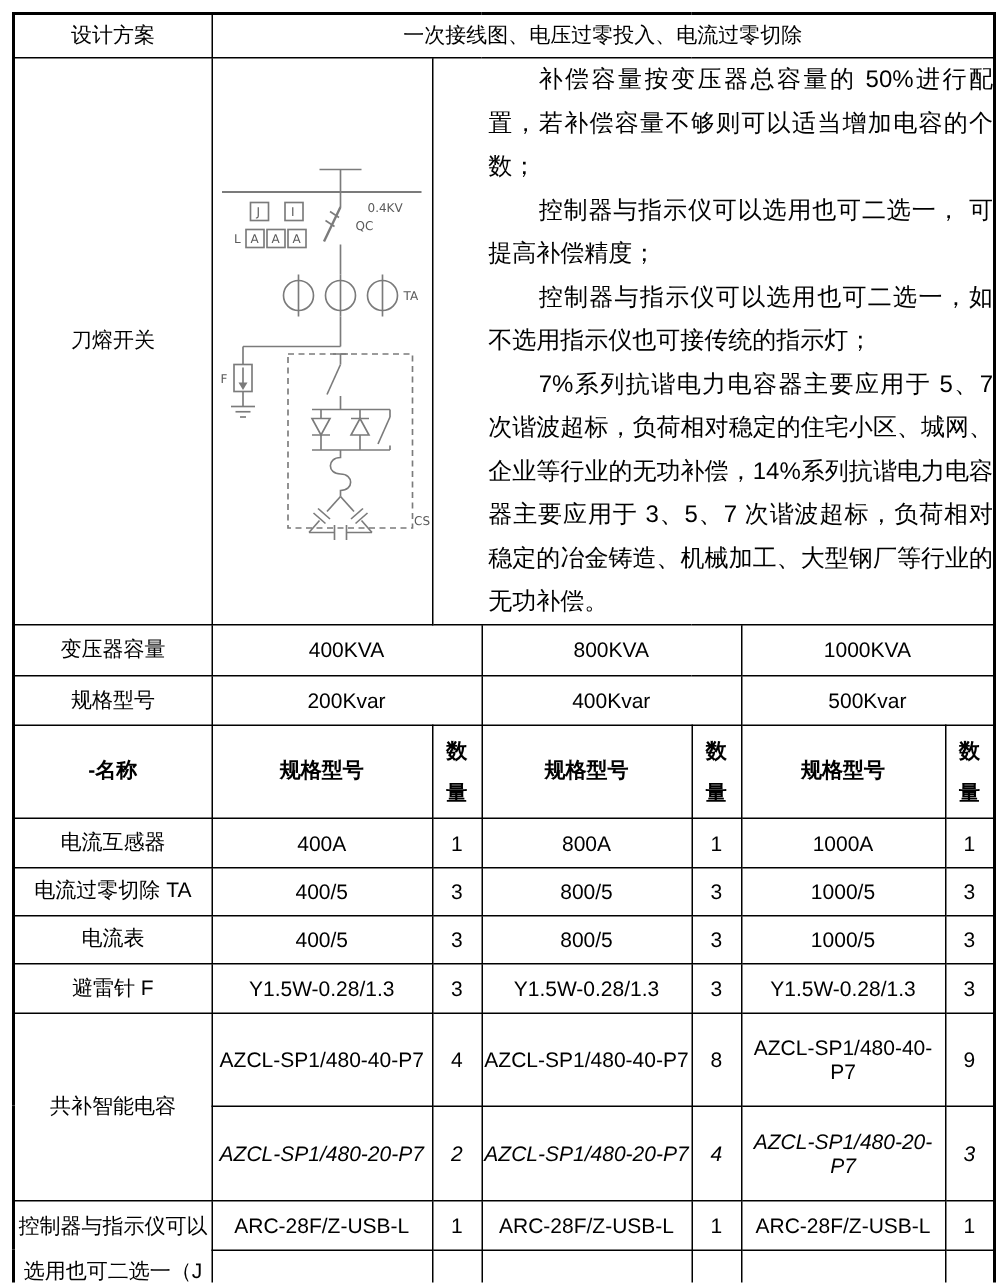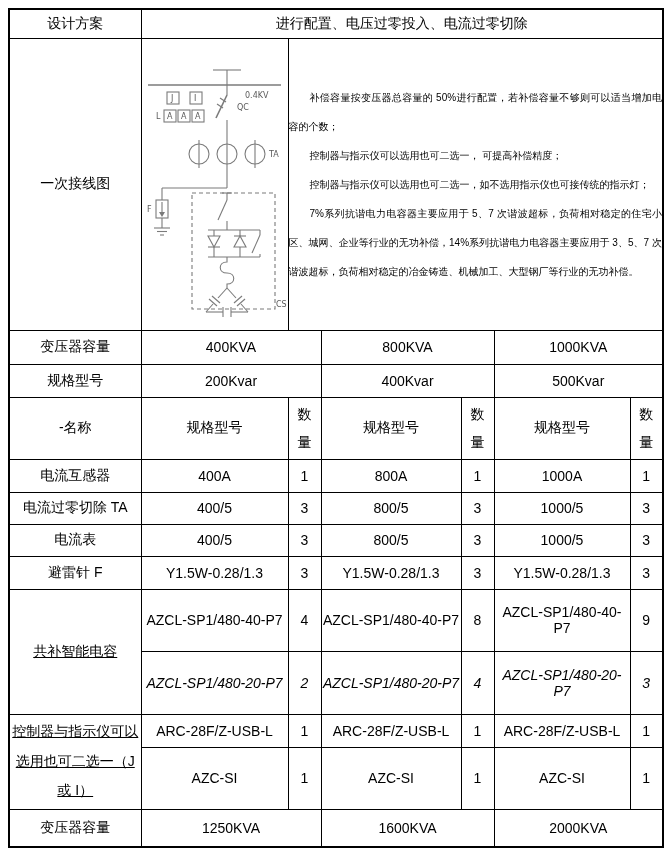--- a/index.html
+++ b/index.html
@@ -18,28 +18,28 @@
   }
   table.sheet td {
     border: 1px solid #000;
     text-align: center;
     vertical-align: middle;
     font-size: 14px;
     overflow: hidden;
     padding: 0;
   }
   td.lbl { font-size: 15px; padding: 0 4px; }
-  td.wrap-lbl { line-height: 2.1; padding: 0 5px; text-decoration: underline; }
+  td.wrap-lbl { line-height: 2.1; padding: 0 5px; }
 
   
   tr.r1  { height: 29px; margin-top: 28px; }
   tr.r2  { height: 292px; }
   tr.r3  { height: 34px; }
   tr.r4  { height: 33px; }
-  tr.r5  { height: 62px; }
+  tr.r5  { height: 62px; font-weight: bold; }
   tr.r6  { height: 33px; }
   tr.r7  { height: 32px; }
   tr.r8  { height: 32px; }
   tr.r9  { height: 33px; }
   tr.r10 { height: 62px; }
   tr.r11 { height: 63px; font-style: italic; }
   tr.r12 { height: 33px; }
   tr.r13 { height: 62px; }
   tr.r14 { height: 38px; }
 
@@ -52,24 +52,25 @@
     font-size: 14px;
   }
 
   
   td.notes {
     vertical-align: top;
     text-align: left;
     padding: 8px 11px 4px 10px;
   }
   td.notes p {
-    font-size: 10px;
+    font-size: 16px;
     line-height: 29px;
     text-indent: 2.1em;
     text-align: justify;
+    margin-left: 37px;
   }
 
   
   td.diagram-cell { vertical-align: middle; }
   .diagram-svg { display: block; margin: 0 auto; }
   .diagram-svg text {
     font-family: "DejaVu Sans", sans-serif;
     font-size: 8px;
     fill: #5a5a5a;
   }
@@ -90,25 +91,25 @@
         <col style="width:33px">
       <col style="width:140px">
         <col style="width:33px">
         <col style="width:136px">
         <col style="width:33px">
     </colgroup>
 
     <tbody>
         <tr class="r1">
       <td class="lbl">设计方案</td>
-      <td colspan="6">进行配置、电压过零投入、电流过零切除</td>
+      <td colspan="6">一次接线图、电压过零投入、电流过零切除</td>
     </tr>
 
     <tr class="r2">
-      <td class="lbl">一次接线图</td>
+      <td class="lbl">刀熔开关</td>
       <td class="diagram-cell">
         <svg class="diagram-svg" width="145" height="288" viewBox="0 0 145 288" xmlns="http://www.w3.org/2000/svg">
 
           <g>
             <line class="stroke" x1="71" y1="30" x2="99" y2="30"></line>
             <line class="stroke" x1="85" y1="30" x2="85" y2="45"></line>
           </g>
 
           <line class="stroke" x1="6" y1="45" x2="139" y2="45" style="stroke-width:1.4"></line>
           <text x="103" y="58">0.4KV</text>

